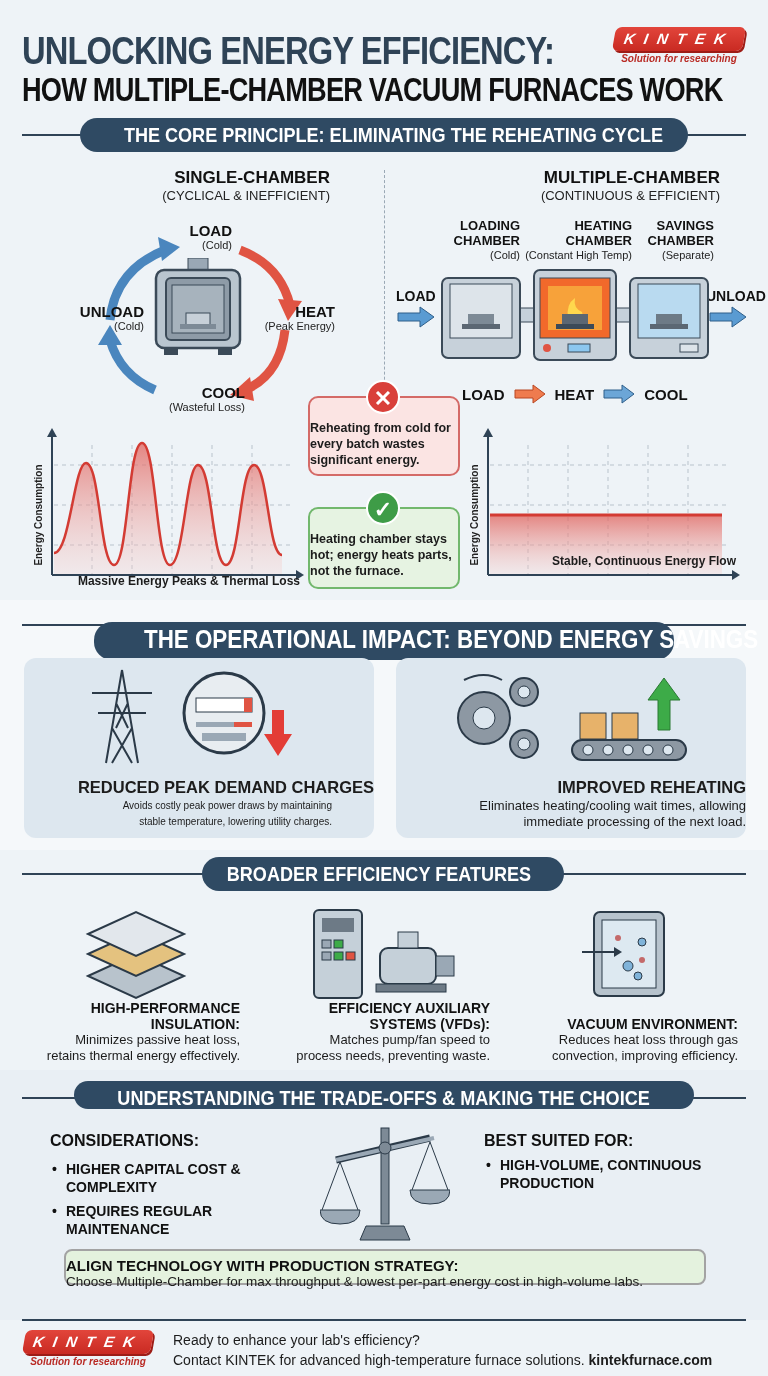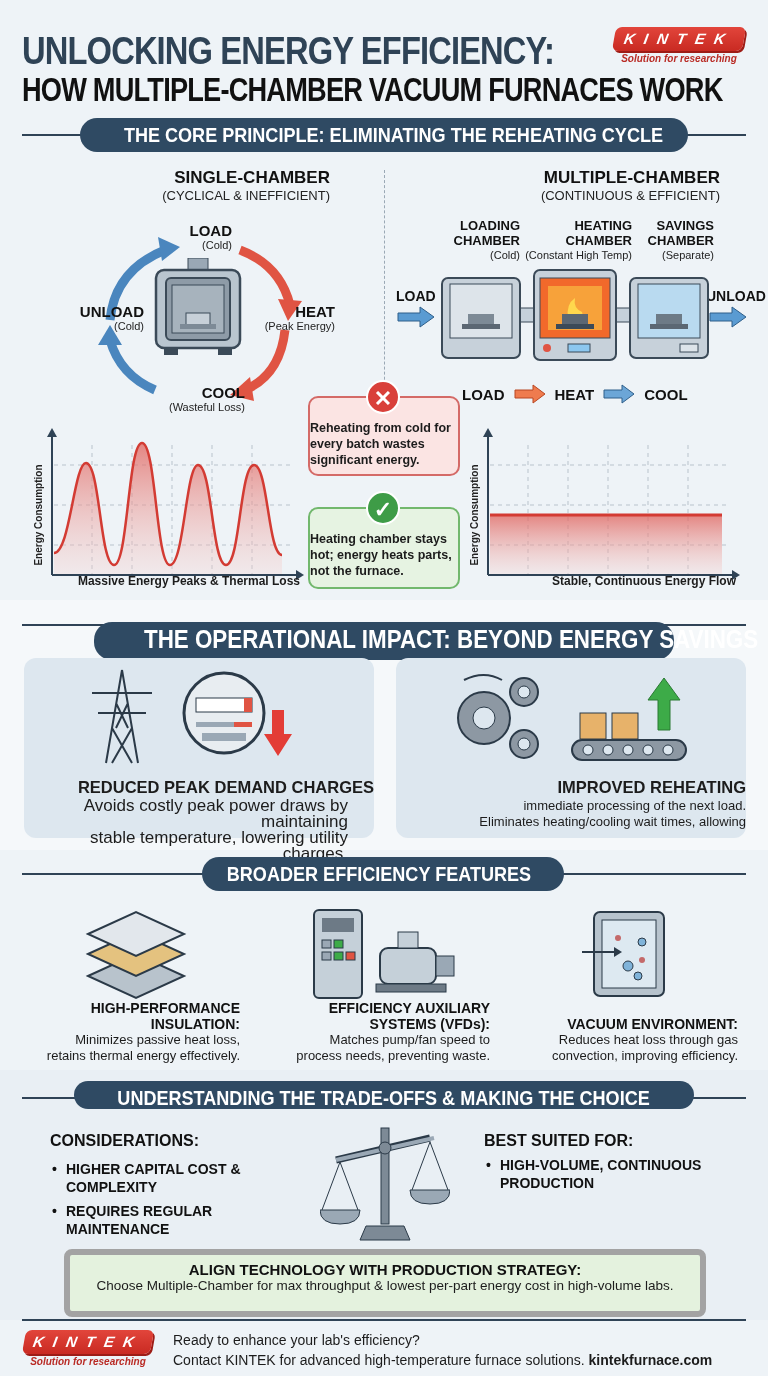--- a/index.html
+++ b/index.html
@@ -19,21 +19,21 @@
 .sub{font-size:13px;color:#222}
 .lbl{font-weight:700;font-size:15px;color:#111}
 .small{font-size:11px;color:#222}
 .card{position:absolute;background:#dde7ef;border-radius:12px}
 .msg{position:absolute;border-radius:10px;font-weight:700;font-size:12.5px;text-align:left;line-height:16px;padding-top:22px}
 .msg.bad{background:#fbe4e3;border:2px solid #d46a67}
 .msg.good{background:#e6f3e2;border:2px solid #72b86d}
 .circ{position:absolute;width:34px;height:34px;border-radius:50%;color:#fff;font-size:22px;font-weight:700;text-align:center;line-height:34px;border:2px solid #fff}
 .bullet{padding-left:16px;position:relative;font-weight:700;font-size:14px;line-height:18px;color:#111;margin-bottom:6px}
 .bullet:before{content:"•";position:absolute;left:2px}
-.callout{position:absolute;left:64px;top:1249px;width:642px;height:68px;background:#e4f2de;border:6px solid #a3a3a3;border-radius:8px;text-align:center}
+.callout{position:absolute;left:64px;top:1249px;width:642px;height:36px;background:#e4f2de;border:2px solid #a3a3a3;border-radius:8px;text-align:left}
 </style>
 </head>
 <body>
 
 <div class="abs title1">UNLOCKING ENERGY EFFICIENCY:</div>
 <div class="abs title2">HOW MULTIPLE-CHAMBER VACUUM FURNACES WORK</div>
 <div class="logo" style="left:614px;top:27px;width:130px">
   <div class="badge" style="font-size:15px;height:24px;line-height:24px">KINTEK</div>
   <div class="tag">Solution for researching</div>
 </div>
@@ -191,41 +191,41 @@
       <line x1="222" y1="20" x2="222" y2="150"></line>
   </g>
   <rect x="24" y="90" width="232" height="60" fill="url(#rg)"></rect>
   <line x1="24" y1="90" x2="256" y2="90" stroke="#d33b33" stroke-width="3"></line>
   <line x1="22" y1="150" x2="266" y2="150" stroke="#2f4356" stroke-width="2"></line>
     <polygon points="266,145 274,150 266,155" fill="#2f4356"></polygon>
   <line x1="22" y1="150" x2="22" y2="10" stroke="#2f4356" stroke-width="2"></line>
     <polygon points="17,12 22,3 27,12" fill="#2f4356"></polygon>
   <text x="12" y="90" transform="rotate(-90 12 90)" font-size="10" font-weight="700" text-anchor="middle" font-family="Liberation Sans, sans-serif" fill="#222">Energy Consumption</text>
 </svg>
-<div class="abs center" style="left:476px;top:574px;width:260px;font-size:12px;font-weight:700">Stable, Continuous Energy Flow</div>
+<div class="abs center" style="left:476px;top:554px;width:260px;font-size:12px;font-weight:700">Stable, Continuous Energy Flow</div>
 
 <div class="abs" style="left:0;top:600px;width:768px;height:250px;background:#f5f8fa"></div>
 <div class="sec-bar" style="top:624px"></div>
 <div class="pill" style="left:94px;top:622px;width:580px;height:38px;line-height:34px;font-size:26px"><span>THE OPERATIONAL IMPACT: BEYOND ENERGY SAVINGS</span></div>
 
 <div class="card" style="left:24px;top:658px;width:350px;height:180px">
   <svg class="abs" style="left:60px;top:10px" width="220" height="100" viewBox="0 0 220 100">
     <g stroke="#2b3a48" stroke-width="2" fill="none">
       <path d="M38 2 L22 95 M38 2 L54 95 M28 60 L48 95 M48 60 L28 95 M32 35 L44 60 M44 35 L32 60 M8 25 H68 M14 45 H62"></path>
     </g>
     <circle cx="140" cy="45" r="40" fill="#e8edf1" stroke="#2b3a48" stroke-width="3"></circle>
     <rect x="112" y="30" width="56" height="14" fill="#fff" stroke="#2b3a48"></rect>
     <rect x="160" y="30" width="8" height="14" fill="#e05443"></rect>
     <rect x="112" y="54" width="56" height="5" fill="#9aa8b5"></rect>
       <rect x="150" y="54" width="18" height="5" fill="#e05443"></rect>
     <rect x="118" y="65" width="44" height="8" fill="#9aa8b5"></rect>
     <path d="M188 42h12v24h8l-14 22-14-22h8z" fill="#e33d36"></path>
   </svg>
   <div class="abs center" style="left:0;top:120px;width:350px;font-weight:700;font-size:16.5px">REDUCED PEAK DEMAND CHARGES</div>
-  <div class="abs center" style="left:16px;top:140px;width:308px;font-size:17px;line-height:16px">
+  <div class="abs center" style="left:0;top:140px;width:308px;font-size:10px;line-height:16px">
     <div>Avoids costly peak power draws by maintaining</div>
       <div>stable temperature, lowering utility charges.</div>
   </div>
 </div>
 
 <div class="card" style="left:396px;top:658px;width:350px;height:180px">
   <svg class="abs" style="left:48px;top:10px" width="250" height="100" viewBox="0 0 250 100">
     <g fill="#8d98a3" stroke="#2b3a48" stroke-width="2">
       <circle cx="40" cy="50" r="26"></circle>
         <circle cx="80" cy="24" r="14"></circle>
@@ -244,22 +244,22 @@
         <circle cx="144" cy="82" r="5"></circle>
         <circle cx="164" cy="82" r="5"></circle>
         <circle cx="184" cy="82" r="5"></circle>
         <circle cx="204" cy="82" r="5"></circle>
         <circle cx="224" cy="82" r="5"></circle>
       </g>
     <path d="M214 62v-30h-10l16-22 16 22h-10v30z" fill="#3dab48" stroke="#2a7a33"></path>
   </svg>
   <div class="abs center" style="left:0;top:120px;width:350px;font-weight:700;font-size:16.5px">IMPROVED REHEATING</div>
   <div class="abs center" style="left:0;top:140px;width:350px;font-size:13px;line-height:16px">
-    <div>immediate processing of the next load.</div>
-      <div>Eliminates heating/cooling wait times, allowing</div>
+    <div>Eliminates heating/cooling wait times, allowing</div>
+      <div>immediate processing of the next load.</div>
   </div>
 </div>
 
 <div class="sec-bar" style="top:873px"></div>
 <div class="pill" style="left:202px;top:857px;width:362px;height:34px;line-height:34px;font-size:21px"><span>BROADER EFFICIENCY FEATURES</span></div>
 
 <svg class="abs" style="left:84px;top:908px" width="104" height="92" viewBox="0 0 104 92">
   <path d="M4 68 L52 46 L100 68 L52 90Z" fill="#b8c3cc" stroke="#2b3a48" stroke-width="2"></path>
   <path d="M4 46 L52 24 L100 46 L52 68Z" fill="#e4c27f" stroke="#2b3a48" stroke-width="2"></path>
   <path d="M4 26 L52 4 L100 26 L52 48Z" fill="#e2e7ec" stroke="#2b3a48" stroke-width="2"></path>

